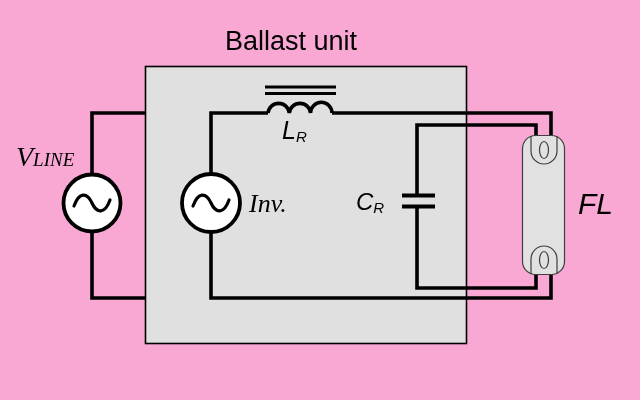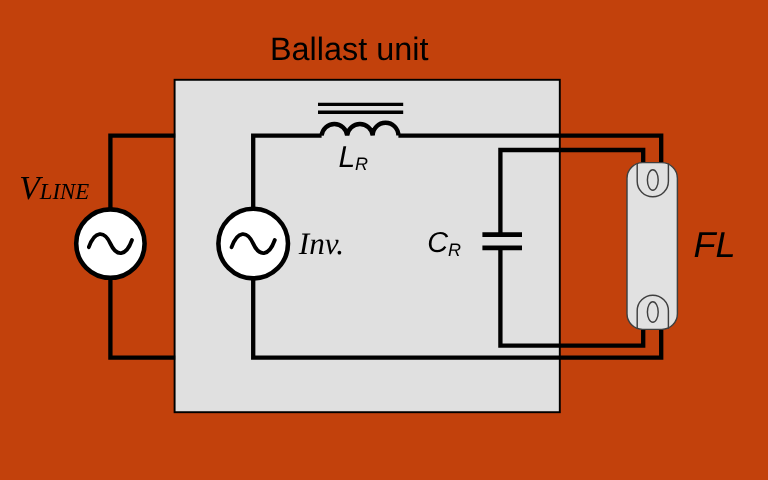--- a/index.html
+++ b/index.html
@@ -1,16 +1,16 @@
 <!DOCTYPE html>
 <html><head>
 <meta charset="utf-8">
 <style>
   html,body{margin:0;padding:0;background:#ffffff;}
-  .stage{position:relative;width:640px;height:400px;background:#c2410c;overflow:hidden;
+  .stage{position:relative;width:640px;height:400px;background:#f9a8d4;overflow:hidden;
          font-family:"Liberation Sans",sans-serif;}
   svg{display:block;}
   text{fill:#000000;}
   .title-text{font-family:"Liberation Sans",sans-serif;font-size:27px;letter-spacing:0px;}
   .serif-it{font-family:"Liberation Serif",serif;font-style:italic;}
   .sans-it{font-family:"Liberation Sans",sans-serif;font-style:italic;}
   .wire{stroke:#000000;stroke-width:3.6;fill:none;stroke-linejoin:miter;stroke-linecap:butt;}
   .lamp-line{stroke:#3f3f3f;stroke-width:1.2;fill:none;}
 </style>
 </head>

